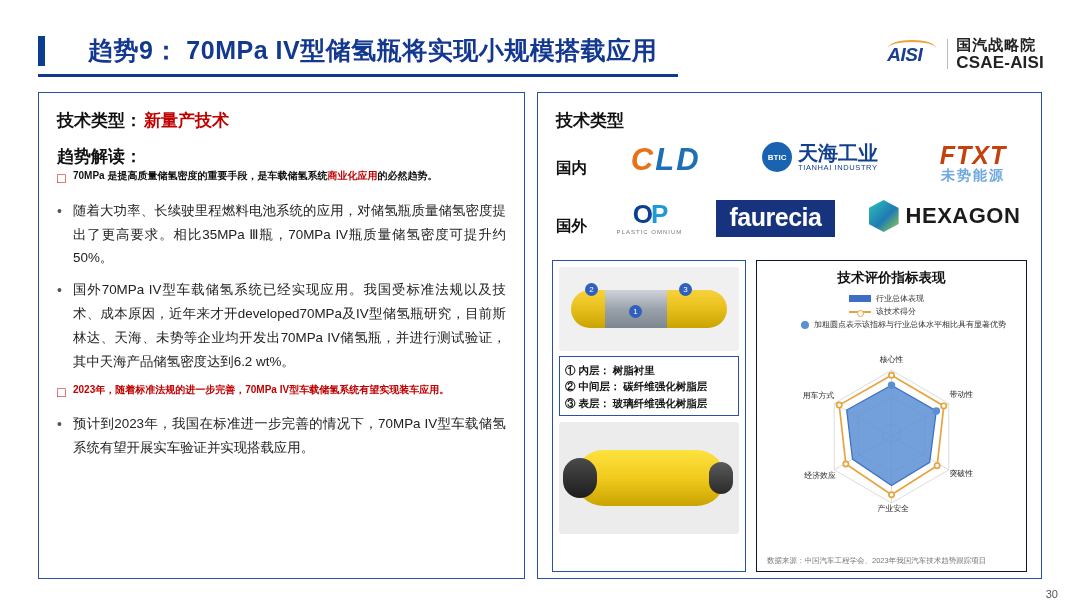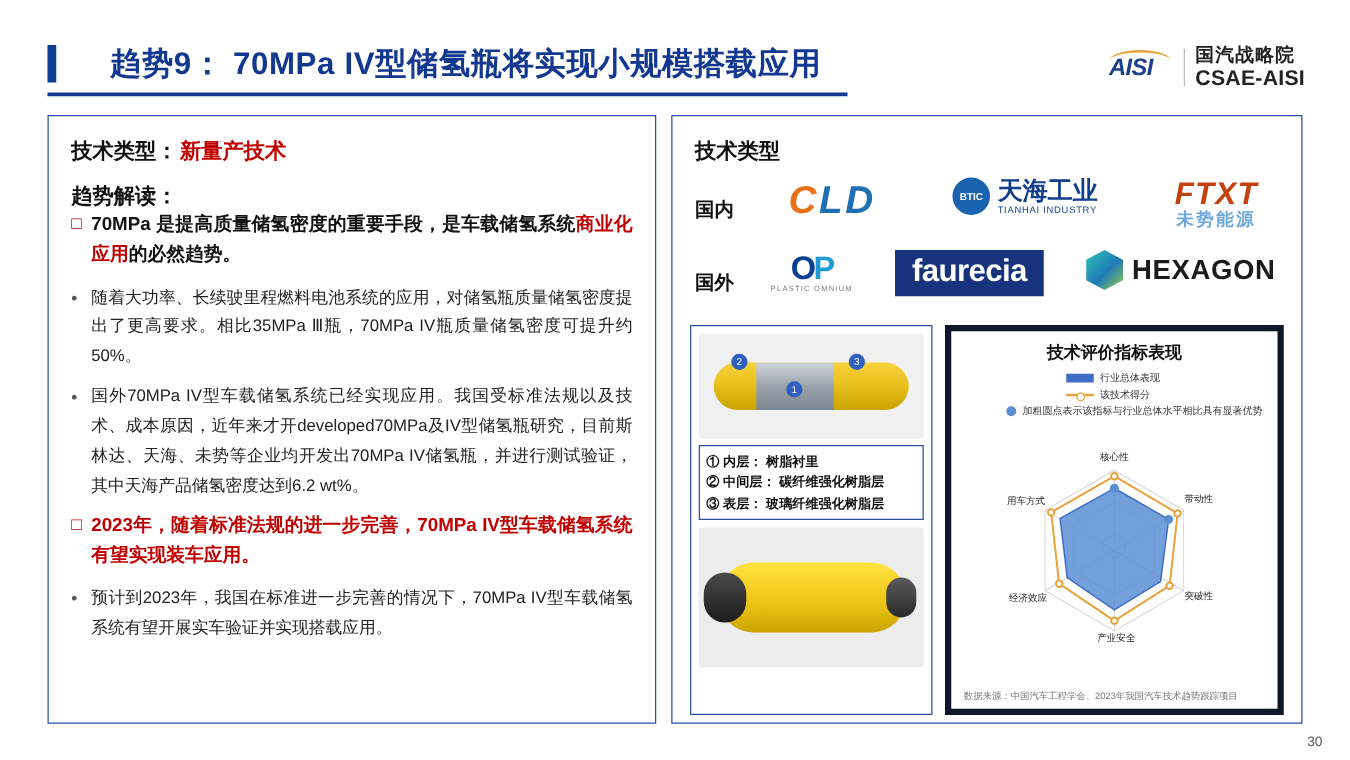--- a/index.html
+++ b/index.html
@@ -122,21 +122,21 @@
     display: flex;
     margin-bottom: 9px;
   }
   .bullet-sq .mk {
     flex: 0 0 16px;
     font-size: 14px;
     color: #c00000;
     line-height: 1.55;
   }
   .bullet-sq .tx {
-    font-size: 15px;
+    font-size: 10px;
     font-weight: bold;
     color: #111;
     line-height: 1.62;
     text-align: justify;
   }
   .bullet-sq.red .tx { color: #c00000; }
   .hl { color: #c00000; }
 
   .bullet-dot {
     display: flex;
@@ -246,21 +246,21 @@
   .box-photos {
     flex: 0 0 194px;
     height: 312px;
     border: 1px solid #2b4fa3;
     background: #fff;
     padding: 6px;
   }
   .box-chart {
     flex: 1;
     height: 312px;
-    border: 5px solid #0f172a;
+    border: 1px solid #0f172a;
     background: #fff;
     padding: 8px 10px;
     position: relative;
   }
 
   
   .tank-img {
     position: relative;
     width: 100%; height: 84px;
     background: #f0f0f0;

